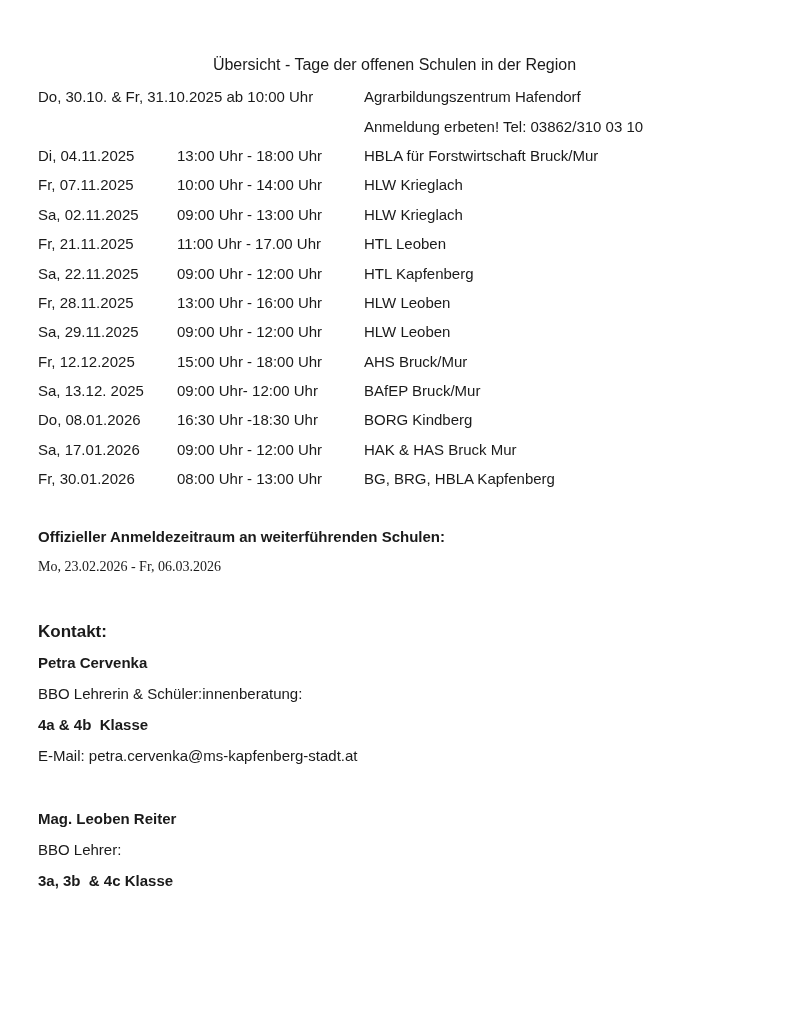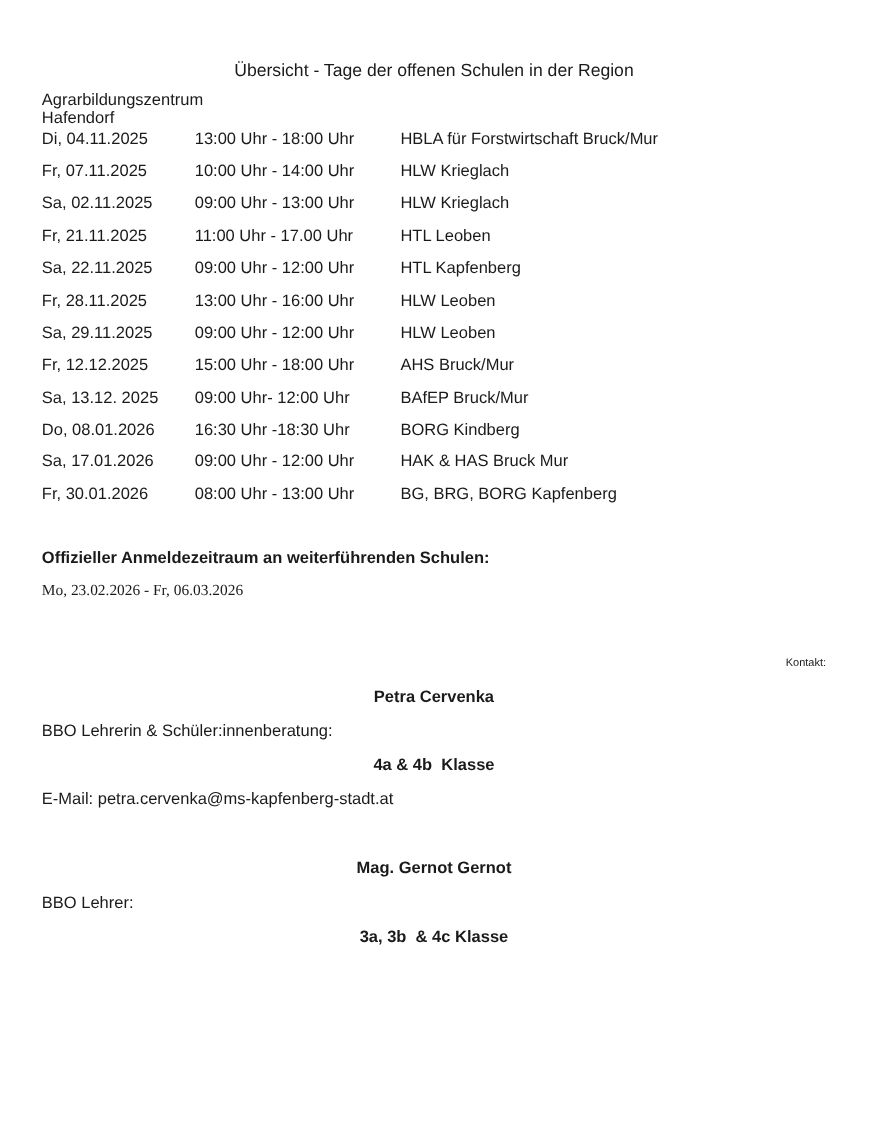--- a/index.html
+++ b/index.html
@@ -57,52 +57,55 @@
     height: 29.5px;
     line-height: 29.5px;
     font-size: 14px;
     white-space: pre-wrap;
     font-family: Liberation Serif, serif;
   }
   .contact-heading {
     margin-top: 35px;
     height: 31px;
     line-height: 31px;
-    font-size: 10px;
-    font-weight: normal;
+    font-size: 17px;
+    font-weight: bold;
     white-space: pre-wrap;
-    text-align: right;
   }
   .contact-card .line {
     height: 31px;
     line-height: 31px;
     font-size: 15px;
     white-space: pre-wrap;
   }
   .contact-card .bold {
     font-weight: bold;
-    text-align: center;
   }
   .contact-card.second {
     margin-top: 32px;
   }
 </style>
 </head>
 <body>
 
 <div class="doc">
 
   <div class="doc-title">Übersicht - Tage der offenen Schulen in der Region</div>
 
   <div class="schedule">
 
     <div class="schedule-row">
+      <span class="cell span2">Do, 30.10. &amp; Fr, 31.10.2025 ab 10:00 Uhr</span>
       <span class="cell">Agrarbildungszentrum Hafendorf</span>
     </div>
 
+    <div class="schedule-row">
+      <span class="cell span2"></span>
+      <span class="cell">Anmeldung erbeten! Tel: 03862/310 03 10</span>
+    </div>
 
     <div class="schedule-row">
       <span class="cell">Di, 04.11.2025</span>
       <span class="cell">13:00 Uhr - 18:00 Uhr</span>
       <span class="cell">HBLA für Forstwirtschaft Bruck/Mur</span>
     </div>
 
     <div class="schedule-row">
       <span class="cell">Fr, 07.11.2025</span>
       <span class="cell">10:00 Uhr - 14:00 Uhr</span>
@@ -159,36 +162,36 @@
 
     <div class="schedule-row">
       <span class="cell">Sa, 17.01.2026</span>
       <span class="cell">09:00 Uhr - 12:00 Uhr</span>
       <span class="cell">HAK &amp; HAS Bruck Mur</span>
     </div>
 
     <div class="schedule-row">
       <span class="cell">Fr, 30.01.2026</span>
       <span class="cell">08:00 Uhr - 13:00 Uhr</span>
-      <span class="cell">BG, BRG, BORG Kapfenberg</span>
+      <span class="cell">BG, BRG, HBLA Kapfenberg</span>
     </div>
 
   </div>
 
   <div class="registration-heading">Offizieller Anmeldezeitraum an weiterführenden Schulen:</div>
   <div class="registration-period">Mo, 23.02.2026 - Fr, 06.03.2026</div>
 
   <div class="contact-heading">Kontakt:</div>
 
   <div class="contact-card">
     <div class="line bold">Petra Cervenka</div>
     <div class="line">BBO Lehrerin &amp; Schüler:innenberatung:</div>
     <div class="line bold">4a &amp; 4b  Klasse</div>
     <div class="line">E-Mail: petra.cervenka@ms-kapfenberg-stadt.at</div>
   </div>
 
   <div class="contact-card second">
-    <div class="line bold">Mag. Gernot Gernot</div>
+    <div class="line bold">Mag. Leoben Reiter</div>
     <div class="line">BBO Lehrer:</div>
     <div class="line bold">3a, 3b  &amp; 4c Klasse</div>
   </div>
 
 </div>
 
 </body></html>

